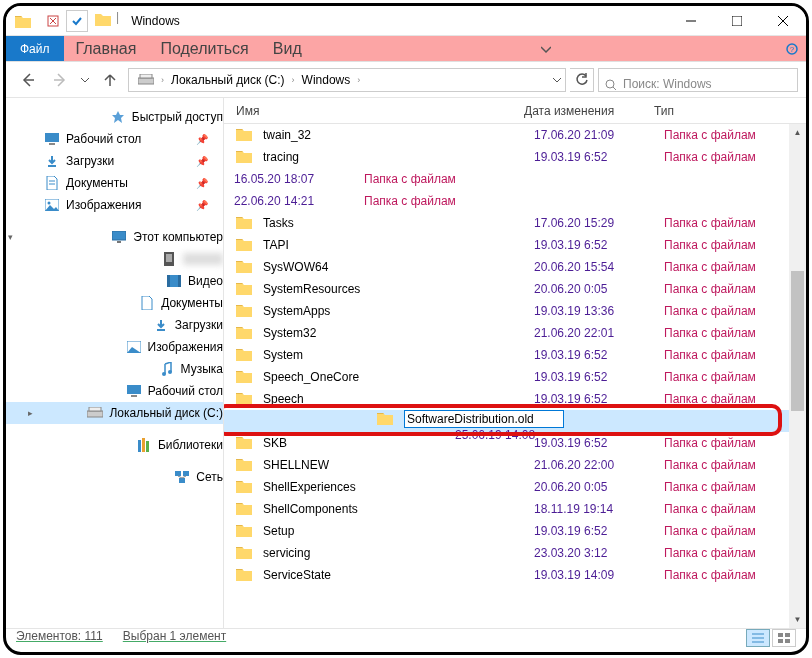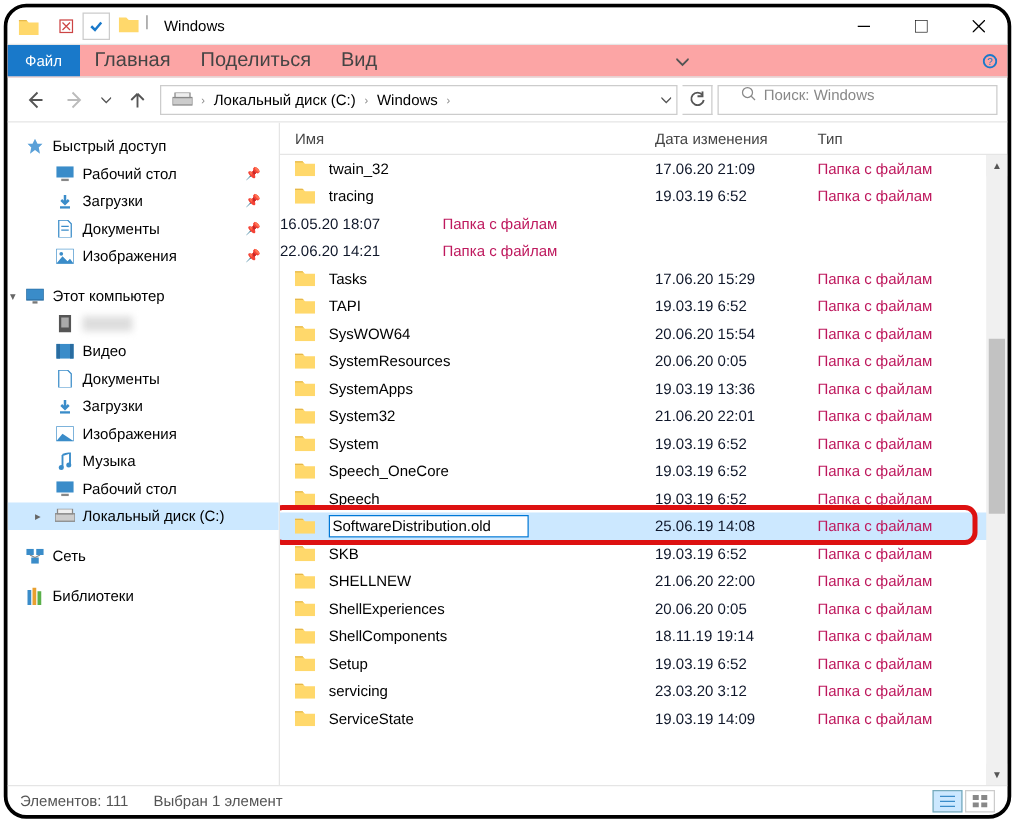--- a/index.html
+++ b/index.html
@@ -19,51 +19,51 @@
 .tab { padding: 0 12px; display: flex; align-items: center; font-size: 16px; color: #444; }
 .ribbon-expand { margin-left: auto; width: 36px; display: flex; align-items: center; justify-content: center; color: #555; }
 .navbar { height: 36px; display: flex; align-items: center; padding: 4px 8px; gap: 4px; border-bottom: 1px solid #e5e5e5; }
 .nav-arrow { width: 28px; height: 28px; display: flex; align-items: center; justify-content: center; color: #555; }
 .nav-arrow.disabled { color: #bbb; }
 .addrbar { flex: 1; height: 24px; border: 1px solid #ccc; display: flex; align-items: center; padding: 0 4px; background: #fff; }
 .addrbar .crumb { padding: 0 5px; display: flex; align-items: center; gap: 4px; height: 100%; }
 .addrbar .sep { color: #888; padding: 0 2px; font-size: 9px; }
 .addr-right { margin-left: auto; display: flex; align-items: center; gap: 4px; color: #555; }
 .refresh-btn { width: 24px; height: 24px; display: flex; align-items: center; justify-content: center; border: 1px solid #ccc; border-left: none; }
-.searchbox { width: 224px; height: 24px; border: 1px solid #ccc; display: flex; align-items: flex-start; padding: 0 18px; color: #888; gap: 6px; }
+.searchbox { width: 200px; height: 24px; border: 1px solid #ccc; display: flex; align-items: flex-end; padding: 0 6px; color: #888; gap: 6px; }
 .content { flex: 1; display: flex; overflow: hidden; }
 .sidebar { width: 218px; border-right: 1px solid #e5e5e5; padding: 8px 0; overflow-y: auto; position: relative; }
 .sidebar .group { margin-bottom: 10px; }
-.sidebar .item { display: flex; align-items: center; height: 22px; padding-left: 22px; gap: 6px; position: relative; }
+.sidebar .item { display: flex; align-items: center; height: 22px; padding-left: 22px; gap: 6px; position: relative; justify-content: flex-end; }
 .sidebar .item.top { padding-left: 14px; font-weight: normal; }
 .sidebar .item.sub { padding-left: 38px; }
 .sidebar .item.selected { background: #cce8ff; }
 .sidebar .item .pin { margin-left: auto; margin-right: 14px; color: #888; font-size: 10px; }
 .sidebar .chev { position: absolute; left: 2px; font-size: 9px; color: #666; }
 .sidebar .item.sub .chev { left: 22px; }
 .tree-icon { width: 16px; height: 16px; display: inline-flex; align-items: center; justify-content: center; }
 .filelist { flex: 1; display: flex; flex-direction: column; position: relative; overflow: hidden; }
 .columns { height: 26px; display: flex; align-items: center; border-bottom: 1px solid #e5e5e5; color: #444; font-size: 12px; padding-right: 17px; }
 .col-name { width: 300px; padding-left: 12px; }
 .col-date { width: 130px; }
 .col-type { flex: 1; }
 .rows { flex: 1; overflow: hidden; position: relative; }
 .row { height: 22px; display: flex; align-items: center; }
 .row .cell-name { width: 300px; padding-left: 12px; display: flex; align-items: center; gap: 11px; }
-.row .cell-date { width: 130px; color: #0f172a; }
+.row .cell-date { width: 130px; color: #4c1d95; margin-left: 10px; }
 .row .cell-type { flex: 1; color: #be185d; overflow: hidden; white-space: nowrap; }
-.row.selected { background: #cce8ff; }
+.row.selected { background: #cce8ff; flex-direction: column; }
 .folder-icon { width: 16px; height: 14px; }
 .rename-input { border: 1px solid #0078d7; background: #fff; padding: 0 2px; height: 18px; font-size: 12px; outline: none; width: 160px; font-family: inherit; }
 .highlight-ring { position: absolute; border: 4px solid #d11; border-radius: 10px; pointer-events: none; left: 218px; right: 22px; height: 30px; top: 300px; }
 .vscroll { position: absolute; right: 0; top: 0; bottom: 0; width: 17px; background: #f0f0f0; display: flex; flex-direction: column; }
 .scroll-btn { height: 17px; display: flex; align-items: center; justify-content: center; background: #f0f0f0; font-size: 8px; color: #555; }
 .scroll-track { flex: 1; position: relative; }
 .scroll-thumb { position: absolute; left: 2px; right: 2px; background: #c2c2c2; }
-.statusbar { height: 24px; border-top: 1px solid #e5e5e5; display: flex; align-items: center; padding: 0 10px; font-size: 12px; color: #4a6; gap: 20px; }
+.statusbar { height: 24px; border-top: 1px solid #e5e5e5; display: flex; padding: 0 10px; font-size: 12px; color: #4a6; gap: 20px; text-decoration: underline; }
 .statusbar .views { margin-left: auto; display: flex; gap: 2px; }
 .view-btn { width: 24px; height: 18px; border: 1px solid #ccc; display: flex; align-items: center; justify-content: center; }
 .view-btn.active { background: #cce8ff; border-color: #7ab; }
 .sidebar::-webkit-scrollbar { width: 0; }
 </style>
 </head>
 <body>
 
 <div class="outer-frame">
 
@@ -329,42 +329,42 @@
                 <rect x="2" y="0" width="12" height="4" fill="#eee" stroke="#888"></rect>
               </svg>
             </span>
           <span>Локальный диск (C:)</span>
         </div>
       </div>
 
       <div class="group">
         <div class="item top">
           <span class="tree-icon">
+              <svg width="14" height="14" viewBox="0 0 14 14">
+                <rect x="1" y="2" width="3" height="12" fill="#3a8cc9"></rect>
+                <rect x="5" y="0" width="3" height="14" fill="#e8a030"></rect>
+                <rect x="9" y="3" width="3" height="11" fill="#5ab04a"></rect>
+              </svg>
+            </span>
+          <span>Библиотеки</span>
+        </div>
+      </div>
+
+      <div class="group">
+        <div class="item top">
+          <span class="tree-icon">
               <svg width="14" height="12" viewBox="0 0 14 12">
                 <rect x="0" y="0" width="6" height="5" fill="#3a8cc9"></rect>
                 <rect x="8" y="0" width="6" height="5" fill="#3a8cc9"></rect>
                 <rect x="4" y="7" width="6" height="5" fill="#3a8cc9"></rect>
                 <line x1="3" y1="5" x2="7" y2="7" stroke="#888"></line>
                 <line x1="11" y1="5" x2="7" y2="7" stroke="#888"></line>
               </svg>
             </span>
           <span>Сеть</span>
-        </div>
-      </div>
-
-      <div class="group">
-        <div class="item top">
-          <span class="tree-icon">
-              <svg width="14" height="14" viewBox="0 0 14 14">
-                <rect x="1" y="2" width="3" height="12" fill="#3a8cc9"></rect>
-                <rect x="5" y="0" width="3" height="14" fill="#e8a030"></rect>
-                <rect x="9" y="3" width="3" height="11" fill="#5ab04a"></rect>
-              </svg>
-            </span>
-          <span>Библиотеки</span>
         </div>
       </div>
     </div>
 
     <div class="filelist">
       <div class="columns">
         <div class="col-name">Имя</div>
         <div class="col-date">Дата изменения</div>
         <div class="col-type">Тип</div>
       </div>

